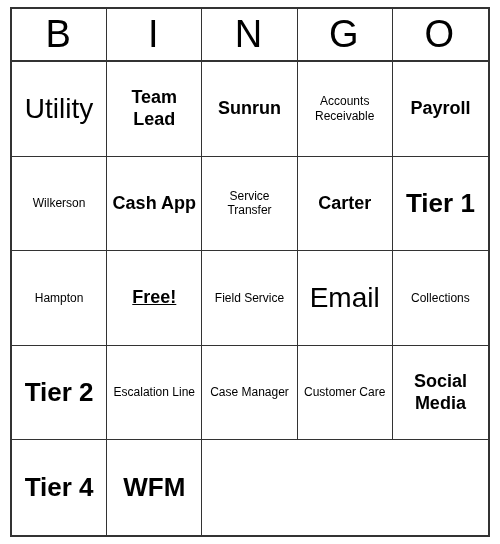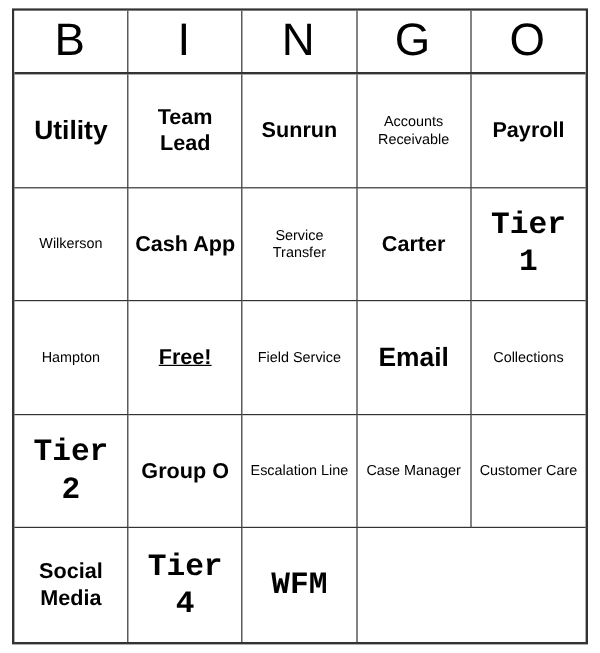--- a/index.html
+++ b/index.html
@@ -67,28 +67,27 @@
 
     .bingo-cell:nth-child(5n) {
       border-right: none;
     }
 
     .bingo-cell:nth-child(n+21) {
       border-bottom: none;
     }
 
     .bingo-cell.large {
-      font-size: 22px;
-      font-weight: bold;
+      font-size: 28px;
+      font-weight: normal;
     }
 
     .bingo-cell.xlarge {
       font-size: 26px;
       font-weight: bold;
-      font-family: Liberation Mono, monospace;
     }
 
     .bingo-cell.medium {
       font-size: 18px;
       font-weight: bold;
     }
 
     .bingo-cell.small {
       font-size: 12px;
     }
@@ -120,21 +119,20 @@
       <div class="bingo-cell medium">Cash App</div>
       <div class="bingo-cell small">Service Transfer</div>
       <div class="bingo-cell medium">Carter</div>
       <div class="bingo-cell xlarge">Tier 1</div>
       <div class="bingo-cell small">Hampton</div>
       <div class="bingo-cell free">Free!</div>
       <div class="bingo-cell small">Field Service</div>
       <div class="bingo-cell large">Email</div>
       <div class="bingo-cell small">Collections</div>
       <div class="bingo-cell xlarge">Tier 2</div>
-      <div class="bingo-cell medium">Group O</div>
       <div class="bingo-cell small">Escalation Line</div>
       <div class="bingo-cell small">Case Manager</div>
       <div class="bingo-cell small">Customer Care</div>
       <div class="bingo-cell medium">Social Media</div>
       <div class="bingo-cell xlarge">Tier 4</div>
       <div class="bingo-cell xlarge">WFM</div>
     </div>
 </div>
 
 </body></html>

